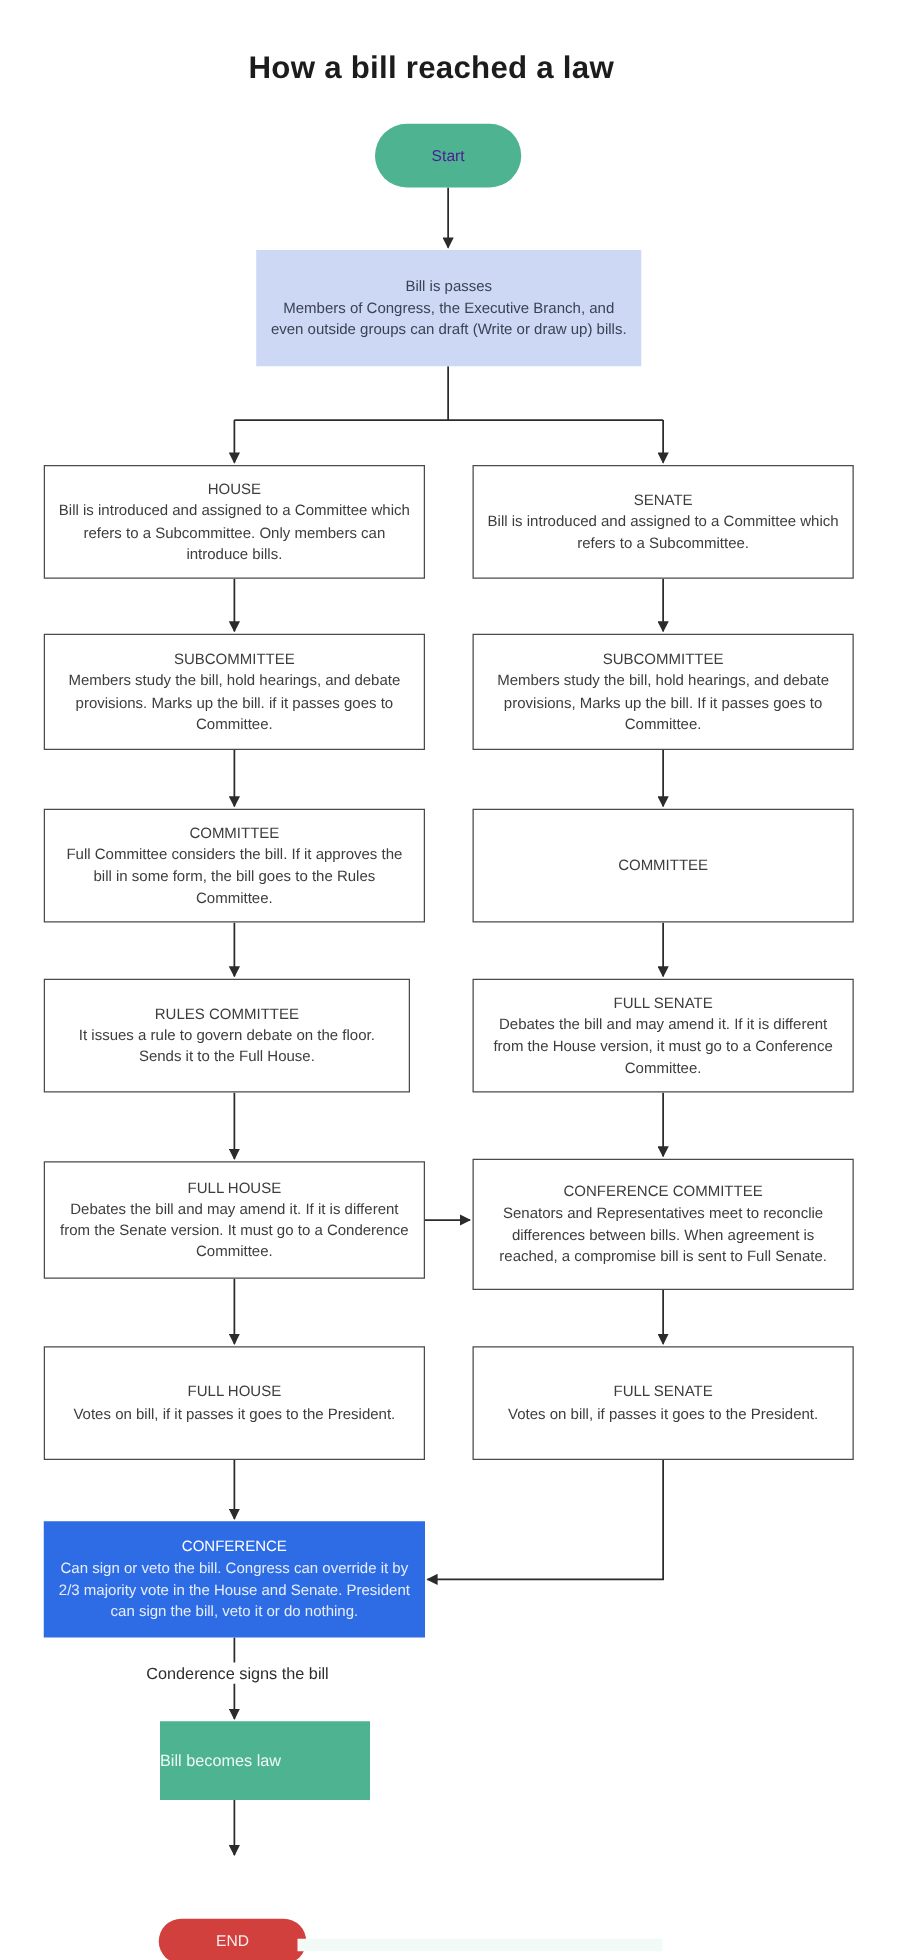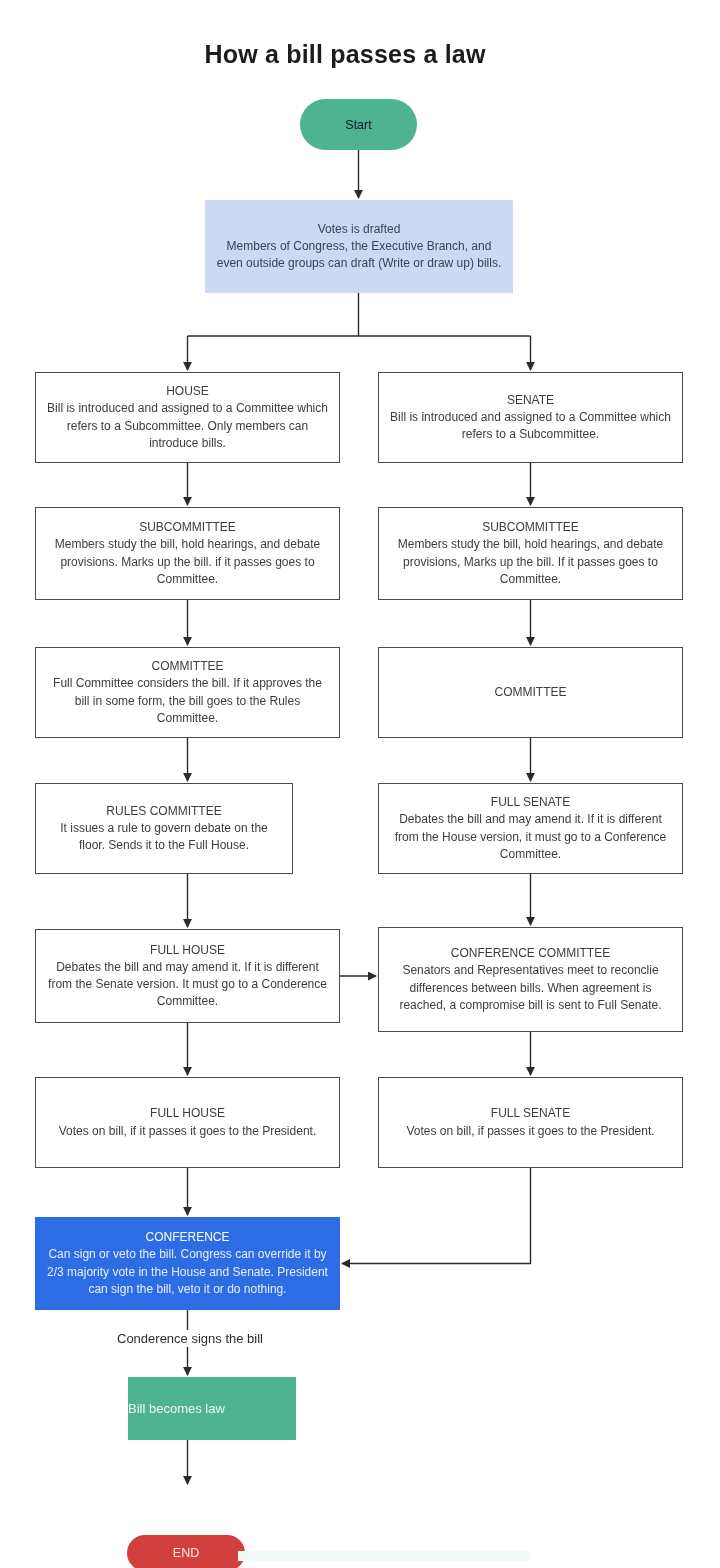--- a/index.html
+++ b/index.html
@@ -16,39 +16,39 @@
   .node{position:absolute;box-sizing:border-box;display:flex;flex-direction:column;
     justify-content:center;text-align:center;font-size:12px;line-height:1.42;
     color:var(--text);padding:6px 10px;}
   .node .t{display:block;}
   .white{background:#ffffff;border:1.6px solid var(--border);}
   .lav{background:var(--lavender);color:#3a4354;}
   .blue{background:var(--blue);color:#e7eefc;}
   .blue .t{color:#ffffff;}
 
   .pill{position:absolute;box-sizing:border-box;display:flex;align-items:center;
-    justify-content:center;color:#0f172a;font-size:12.5px;border-radius:26px;}
+    justify-content:center;color:#4c1d95;font-size:12.5px;border-radius:26px;}
   .green{background:var(--green);}
   .red{background:var(--red);color:#fbeceb;}
 
   .greenrect{position:absolute;box-sizing:border-box;display:flex;align-items:center;
     justify-content:flex-start;background:var(--green);color:#eef9f4;font-size:13px;margin-left:25px;}
 
   .edge-label{position:absolute;background:#ffffff;font-size:13px;color:#2e2e2e;
     text-align:center;padding:1px 2px;}
 
   .artifact{position:absolute;left:238px;top:1551px;width:292px;height:10px;
     background:#f2faf8;}
 </style>
 </head>
 <body>
 
 <div class="stage">
 
-  <div class="page-title">How a bill passes a law</div>
+  <div class="page-title">How a bill reached a law</div>
 
   <svg class="connectors" width="720" height="1568" viewBox="0 0 720 1568">
     <defs>
       <marker id="ah" viewBox="0 0 10 10" markerWidth="9" markerHeight="9" refX="9" refY="5" orient="auto" markerUnits="userSpaceOnUse">
         <path d="M0,0 L10,5 L0,10 z" fill="#2b2b2b"></path>
       </marker>
     </defs>
     <path class="c" marker-end="url(#ah)" d="M358.5 150 V198"></path>
     <path class="c" d="M358.5 293 V336"></path>
     <path class="c" d="M187.5 336 H530.5"></path>
@@ -73,21 +73,21 @@
 
     <path class="c" marker-end="url(#ah)" d="M187.5 1310 V1375"></path>
     <path class="c" marker-end="url(#ah)" d="M187.5 1440 V1484"></path>
   </svg>
 
   <div class="pill green" style="left:300px;top:99px;width:117px;height:51px;">
     <span>Start</span>
   </div>
 
   <div class="node lav" style="left:205px;top:200px;width:308px;height:93px;">
-    <span class="t">Votes is drafted</span>
+    <span class="t">Bill is passes</span>
     <span class="b">Members of Congress, the Executive Branch, and even outside groups can draft (Write or draw up) bills.</span>
   </div>
 
   <div class="node white" style="left:378px;top:372px;width:305px;height:91px;">
     <span class="t">SENATE</span>
     <span class="b">Bill is introduced and assigned to a Committee which refers to a Subcommittee.</span>
   </div>
   <div class="node white" style="left:35px;top:372px;width:305px;height:91px;">
     <span class="t">HOUSE</span>
     <span class="b">Bill is introduced and assigned to a Committee which refers to a Subcommittee. Only members can introduce bills.</span>
@@ -103,21 +103,21 @@
   </div>
 
   <div class="node white" style="left:35px;top:647px;width:305px;height:91px;">
     <span class="t">COMMITTEE</span>
     <span class="b">Full Committee considers the bill. If it approves the bill in some form, the bill goes to the Rules Committee.</span>
   </div>
   <div class="node white" style="left:378px;top:647px;width:305px;height:91px;">
     <span class="t">COMMITTEE</span>
   </div>
 
-  <div class="node white" style="left:35px;top:783px;width:258px;height:91px;">
+  <div class="node white" style="left:35px;top:783px;width:293px;height:91px;">
     <span class="t">RULES COMMITTEE</span>
     <span class="b">It issues a rule to govern debate on the floor. Sends it to the Full House.</span>
   </div>
   <div class="node white" style="left:378px;top:783px;width:305px;height:91px;">
     <span class="t">FULL SENATE</span>
     <span class="b">Debates the bill and may amend it. If it is different from the House version, it must go to a Conference Committee.</span>
   </div>
 
   <div class="node white" style="left:35px;top:929px;width:305px;height:94px;">
     <span class="t">FULL HOUSE</span>

